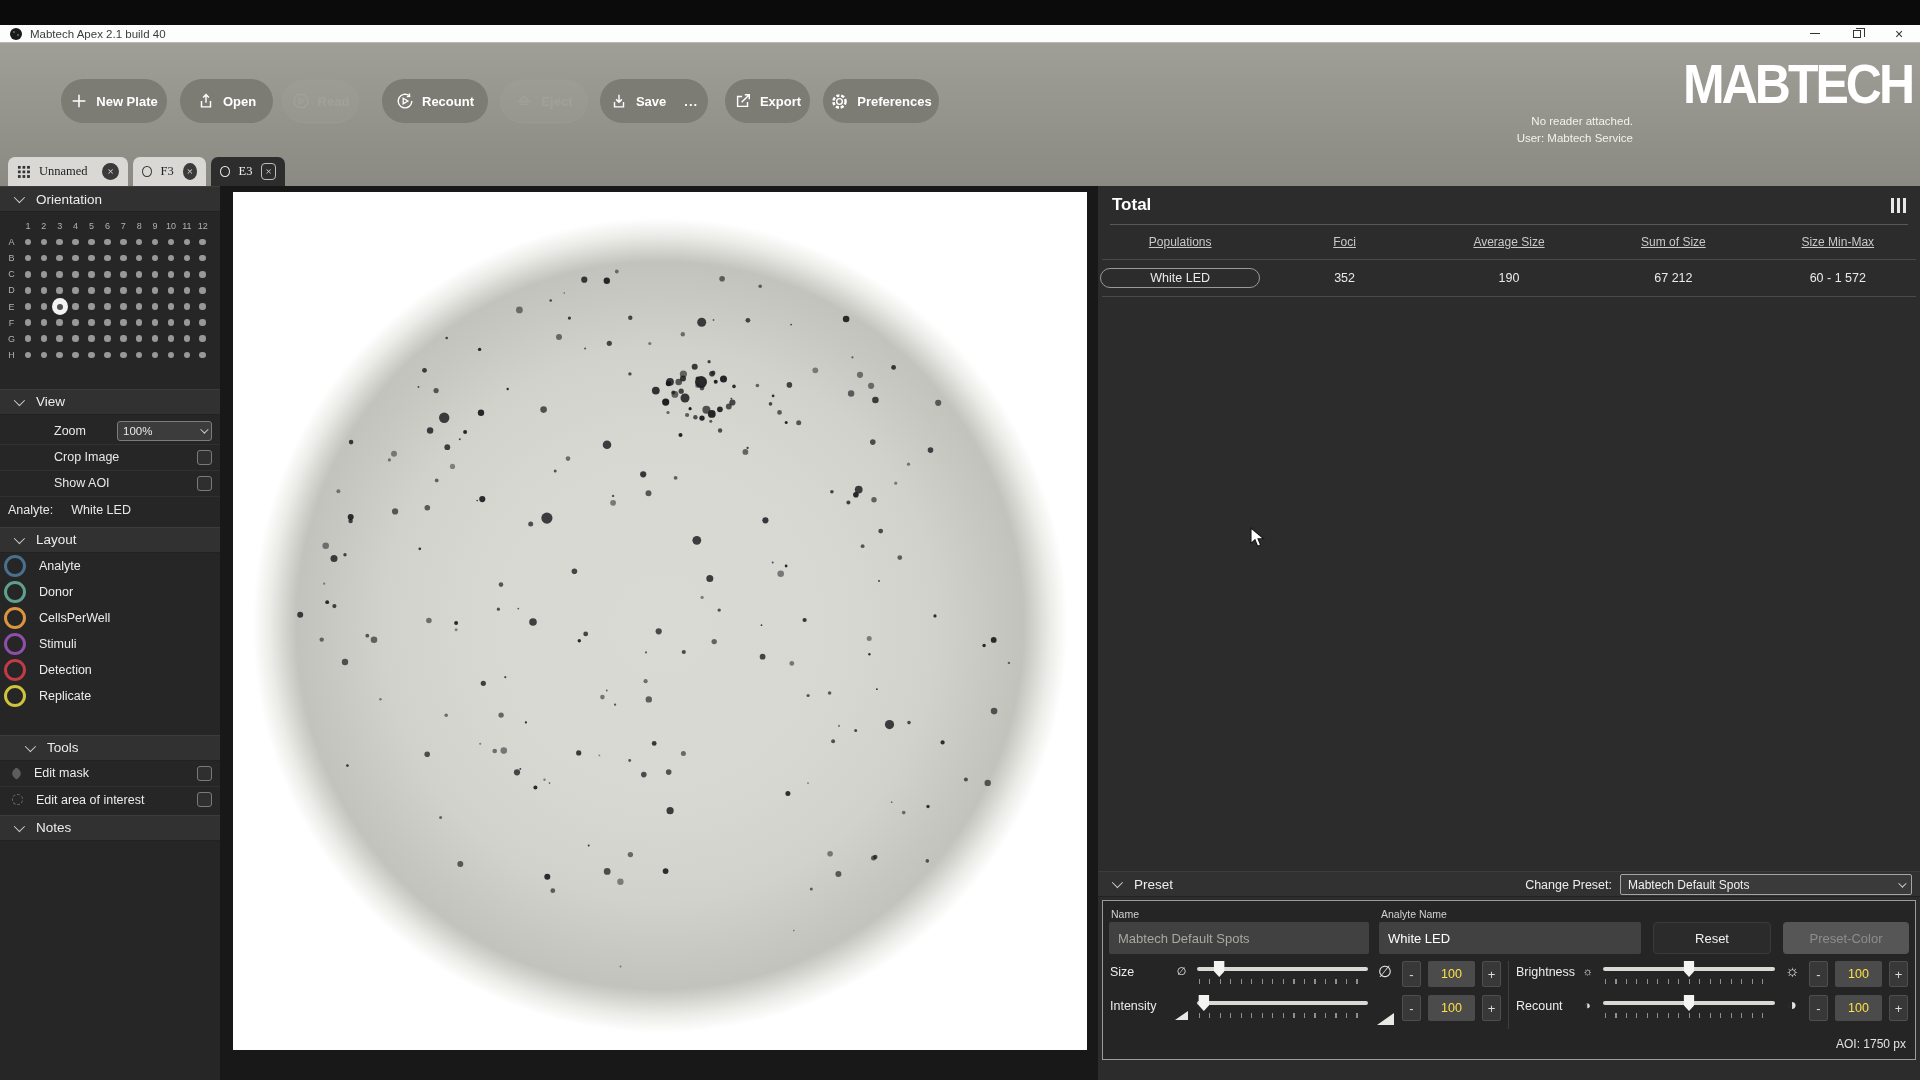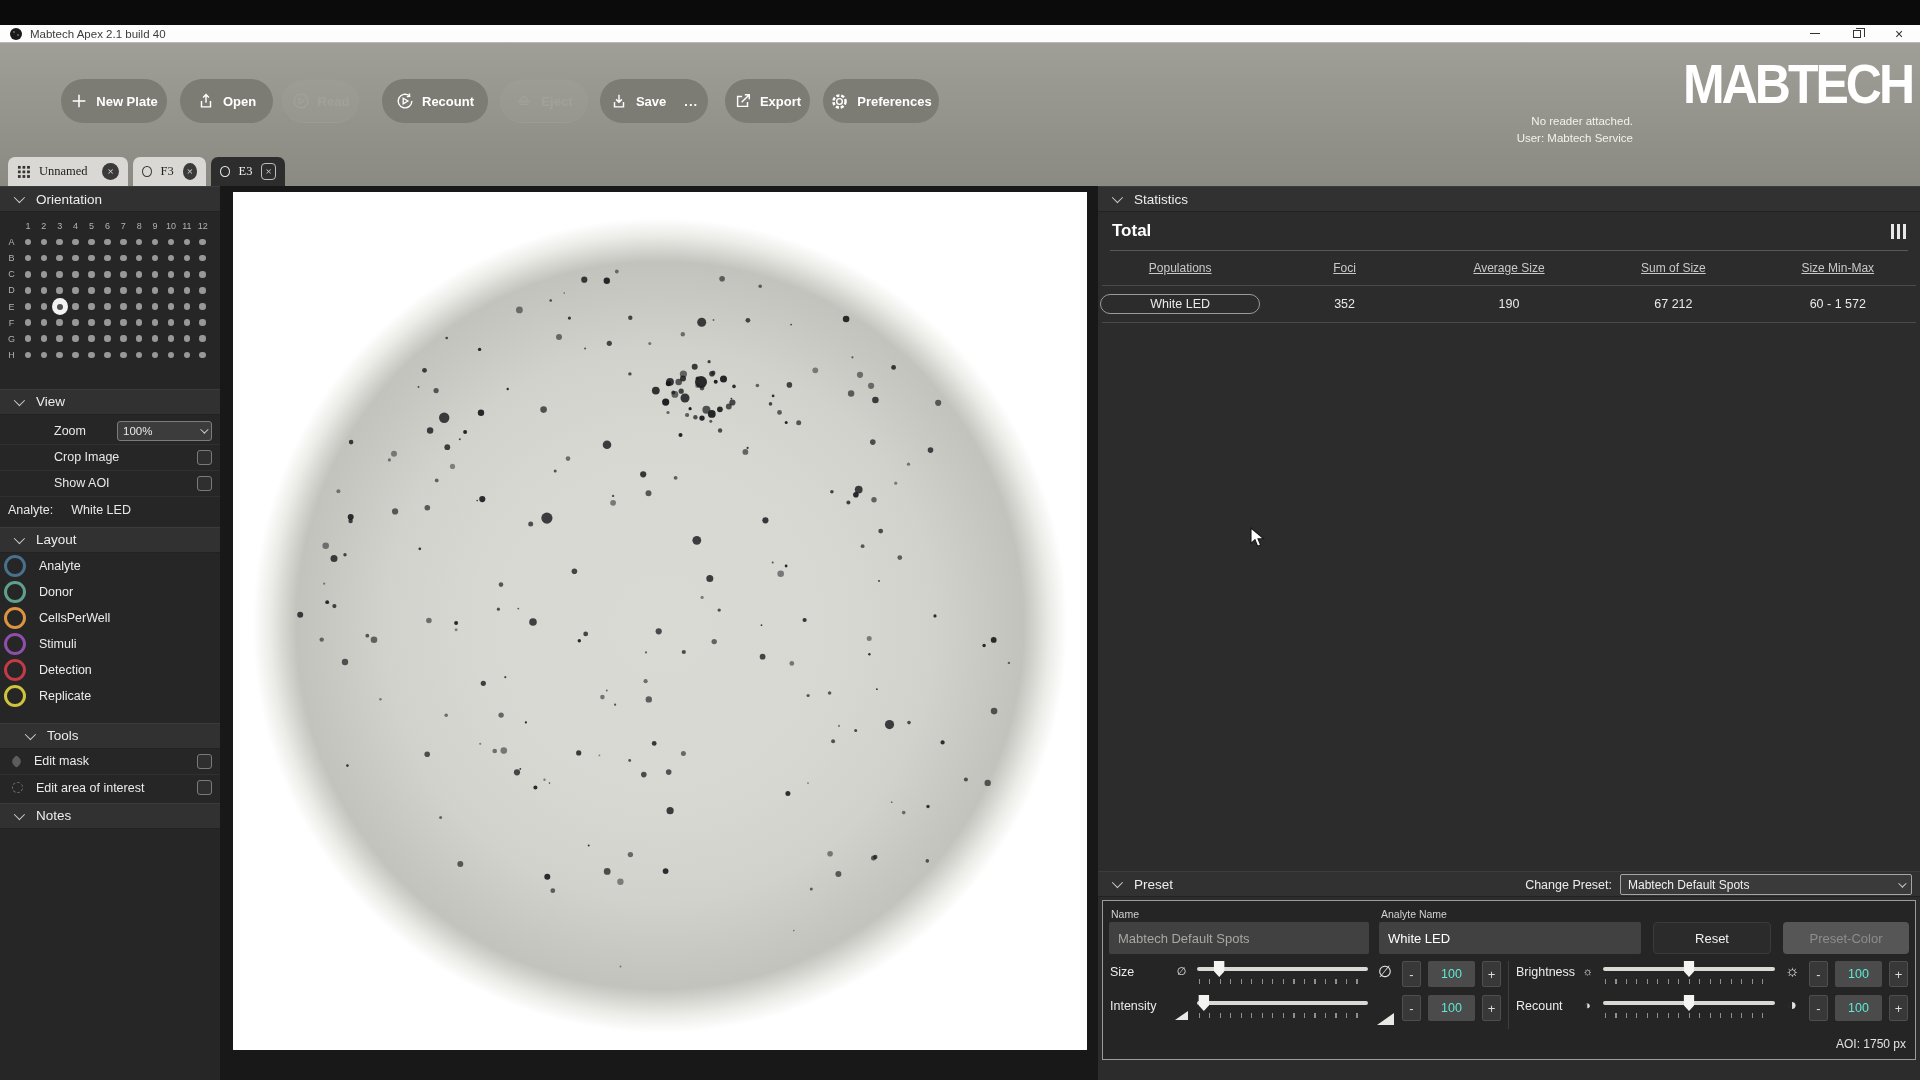--- a/index.html
+++ b/index.html
@@ -67,21 +67,21 @@
   #plate-grid .pg-cell { display:flex; align-items:center; justify-content:center; position:relative; }
   .pg-lab { font-size:9px; color:#b2b2b2; }
   .pg-dot { width:6.5px; height:6.5px; border-radius:50%; background:#989898; cursor:pointer; }
   .pg-dot.sel { width:17px; height:17px; background:#f2f2f2; display:flex; align-items:center; justify-content:center; }
   .pg-dot.sel::after { content:""; width:6px; height:6px; border-radius:50%; background:#4f4f4f; }
   
   .sb-buttons { padding:6px 8px 0 8px; }
   .sb-btn { height:27px; margin-bottom:7px; background:#323232; border:1px solid #565656; border-radius:6px;
     color:#ececec; font-size:12.5px; display:flex; align-items:center; justify-content:center; cursor:pointer; }
   .sb-btn.disabled { color:#8a8a8a; cursor:default; }
-  .mt20 { margin-top:20px; } .mt14 { margin-top:14px;padding-left:25px; } .mt4 { margin-top:4px; } .mt2 { margin-top:2px; }
+  .mt20 { margin-top:20px; } .mt14 { margin-top:26px;padding-left:25px; } .mt4 { margin-top:4px; } .mt2 { margin-top:2px; }
   
   .v-rows { padding-top:4px; }
   .v-row { height:26px; display:flex; align-items:center; padding:0 8px; font-size:12.5px; color:#e8e8e8;
     border-bottom:1px solid #303030; }
   .v-row .lab { flex:1;margin-left:46px; }
   .v-select { width:95px; height:20px; background:#3c3c3c; border:1px solid #7b7b7b; border-radius:3px;
     display:flex; align-items:center; padding:0 5px; font-size:11.5px; cursor:pointer; }
   .v-select .chev { width:6px; height:6px; border-width:1.4px; margin-left:auto; border-color:#cfcfcf; }
   .checkbox { width:15px; height:15px; border-radius:3px; border:1px solid #7a7a7a; background:#2f2f2f; cursor:pointer; }
   .v-val { margin-left:18px; }
@@ -148,21 +148,21 @@
   .tri.bg2 { border-left-width:17px; border-bottom-width:12px; margin-top:4px; }
   .strack { position:relative; flex:1; height:24px; cursor:pointer; }
   .strack::before { content:""; position:absolute; left:0; right:0; top:6px; height:4px;
     background:#d9d9d5; border-radius:2px; }
   .shandle { position:absolute; top:0; width:11px; height:16px; background:#f4f4f2;
     clip-path:polygon(0 0,100% 0,100% 62%,50% 100%,0 62%); transform:translateX(-50%); cursor:grab; }
   .sticks { position:absolute; left:2px; right:2px; top:18px; height:5px;
     background-image:repeating-linear-gradient(90deg,#8f8f8f 0 1px,transparent 1px 10.5px); }
   .sbtn { width:19px; height:26px; background:#383838; border:1px solid #4e4e4e; border-radius:2px;
     color:#dcdcdc; display:flex; align-items:center; justify-content:center; font-size:13px; flex:none; cursor:pointer; }
-  .sval { width:47px; height:26px; background:#4b4b4b; border-radius:2px; color:#5eead4;
+  .sval { width:47px; height:26px; background:#4b4b4b; border-radius:2px; color:#fde047;
     display:flex; align-items:center; justify-content:center; font-size:12.5px; flex:none; cursor:text; }
   .aoi-text { position:absolute; right:9px; bottom:8px; font-size:12px; color:#e2e2e2; }
   
   .cursor { position:absolute; left:1250px; top:527px; pointer-events:none; }
 </style>
 </head>
 <body>
 
 <div id="app">
 
@@ -893,24 +893,20 @@
             <circle cx="476.8" cy="386.5" r="3.5" fill="#181a1c" opacity="0.82"></circle>
             <circle cx="437.1" cy="618.7" r="3.6" fill="#181a1c" opacity="0.82"></circle>
             <circle cx="463.8" cy="348.3" r="4.4" fill="#181a1c" opacity="0.82"></circle>
             <circle cx="313.9" cy="326.1" r="5.6" fill="#181a1c" opacity="0.82"></circle>
             <circle cx="211.2" cy="225.8" r="5.2" fill="#181a1c" opacity="0.82"></circle>
           </svg>
       </div>
     </div>
 
     <div class="rightpanel">
-      <div class="sec-hdr">
-        <div class="chev"></div>
-        <span>Statistics</span>
-      </div>
       <div class="total-row">
         <span class="total-title">Total</span>
         <div class="cols-icon">
             <i></i>
             <i></i>
             <i></i>
           </div>
       </div>
       <div class="stat-sep"></div>
       <div class="stat-table">

